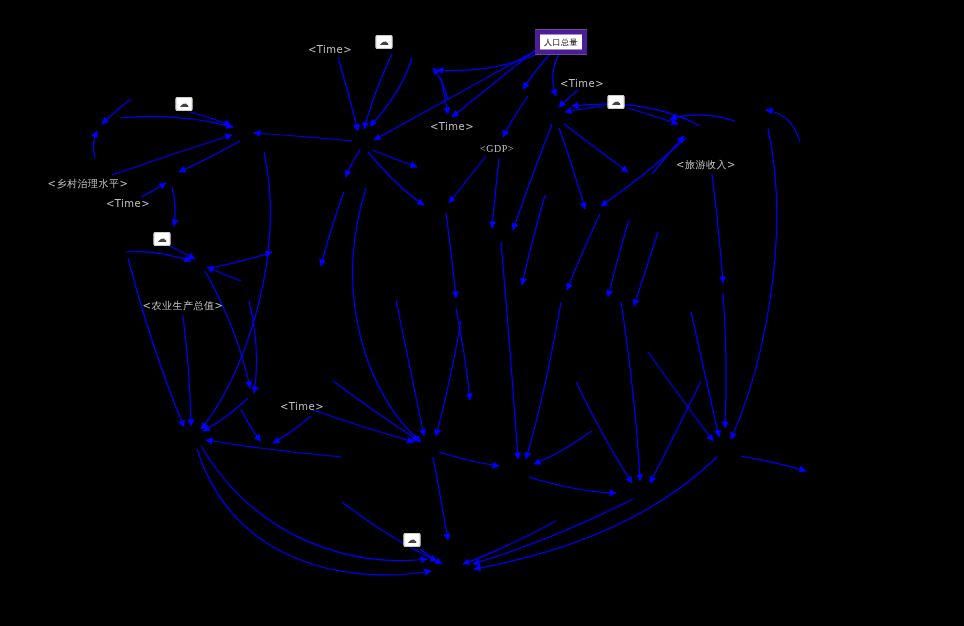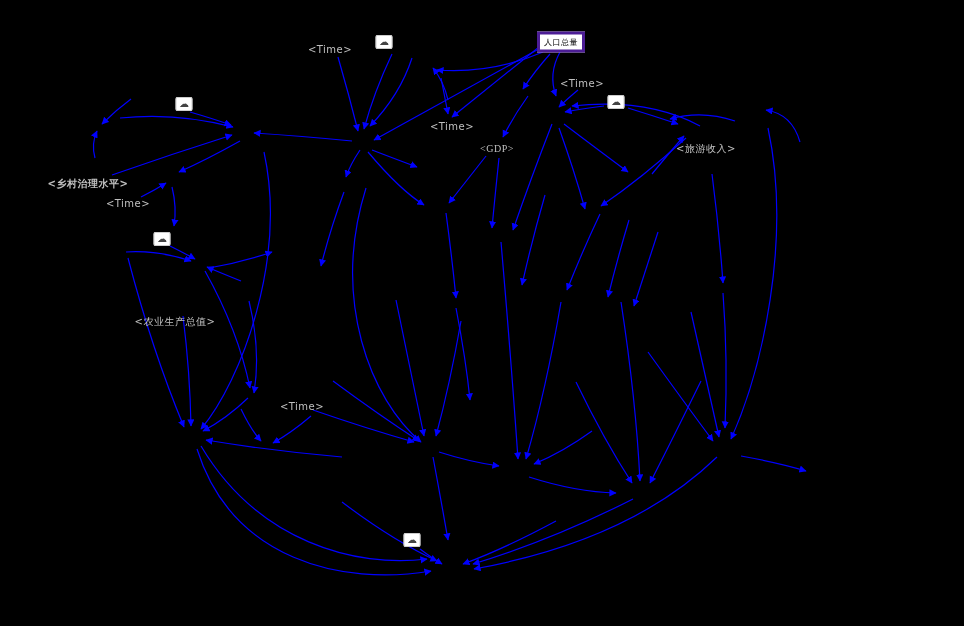--- a/index.html
+++ b/index.html
@@ -21,21 +21,21 @@
     position:absolute;
     transform:translate(-50%,-50%);
     font-size:10px;
     color:var(--shadow-label,#c0c0c0);
     white-space:nowrap;
     letter-spacing:0.5px;
   }
   .dlabel.boxed{
     background:var(--hl-bg,#fff);
     color:var(--hl-text,#000);
-    border:3px solid #4c1d95;
+    border:5px solid #4c1d95;
     padding:2px 4px;
     font-size:8px;
   }
   .cloud-box{
     position:absolute;
     transform:translate(-50%,-50%);
     width:17px;height:14px;
     background:var(--icon-bg,#fff);
     border-radius:2px;
     display:flex;align-items:center;justify-content:center;
@@ -140,24 +140,24 @@
       <path class="link" marker-end="url(#ah)" d="M205,271 Q238,330 250,388"></path>
     </g>
   </svg>
 
   <div class="labels-layer" id="labels-layer">
       <span class="dlabel" style="left: 330px; top: 49px;">&lt;Time&gt;</span>
       <span class="dlabel boxed" style="left: 561px; top: 42px;">人口总量</span>
       <span class="dlabel" style="left: 582px; top: 83px;">&lt;Time&gt;</span>
       <span class="dlabel" style="left: 452px; top: 126px;">&lt;Time&gt;</span>
       <span class="dlabel" style="left: 497px; top: 148px; font-family: Liberation Serif, serif;">&lt;GDP&gt;</span>
-      <span class="dlabel" style="left: 706px; top: 149px;">&lt;旅游收入&gt;</span>
-      <span class="dlabel" style="left: 88px; top: 184px; font-weight: bold;">&lt;乡村治理水平&gt;</span>
+      <span class="dlabel" style="left: 706px; top: 165px;">&lt;旅游收入&gt;</span>
+      <span class="dlabel" style="left: 88px; top: 184px;">&lt;乡村治理水平&gt;</span>
       <span class="dlabel" style="left: 128px; top: 203px;">&lt;Time&gt;</span>
-      <span class="dlabel" style="left: 175px; top: 306px; margin-top: 16px;">&lt;农业生产总值&gt;</span>
+      <span class="dlabel" style="left: 183px; top: 306px;">&lt;农业生产总值&gt;</span>
       <span class="dlabel" style="left: 302px; top: 406px;">&lt;Time&gt;</span>
       <span class="cloud-box" style="left: 384px; top: 42px;">☁</span>
       <span class="cloud-box" style="left: 184px; top: 104px;">☁</span>
       <span class="cloud-box" style="left: 616px; top: 102px;">☁</span>
       <span class="cloud-box" style="left: 162px; top: 239px;">☁</span>
       <span class="cloud-box" style="left: 412px; top: 540px;">☁</span>
     </div>
 
 </div>
 

